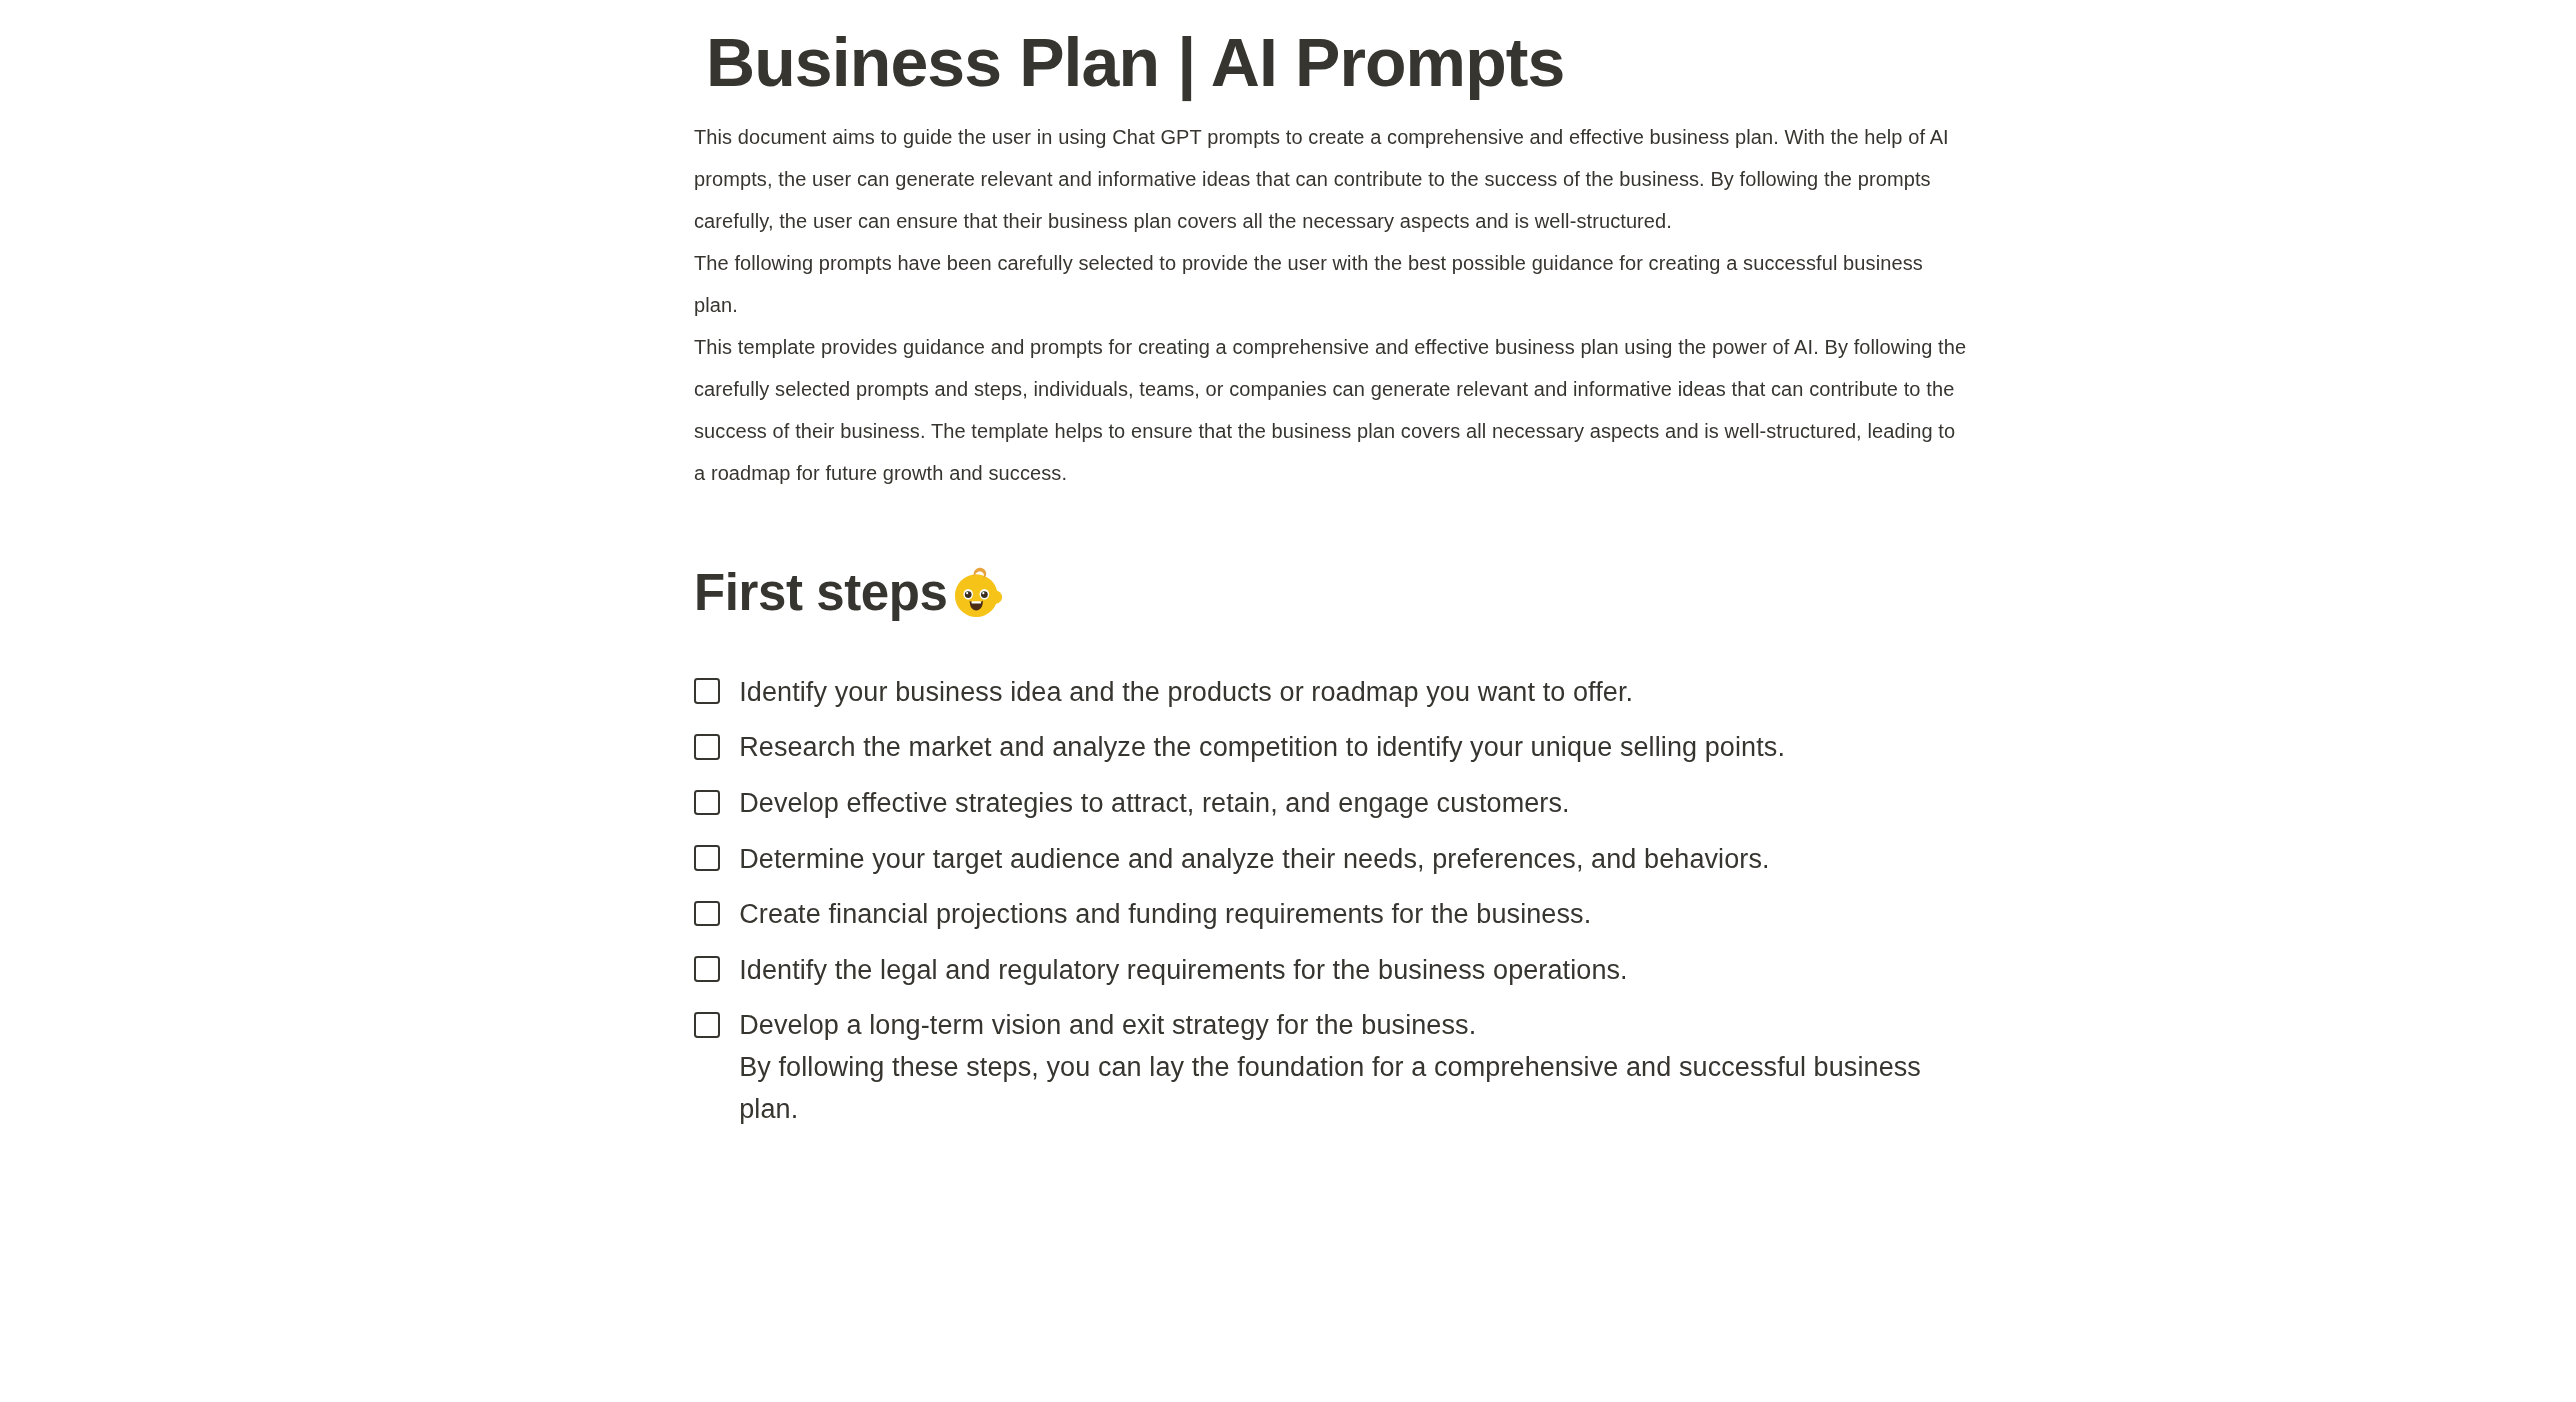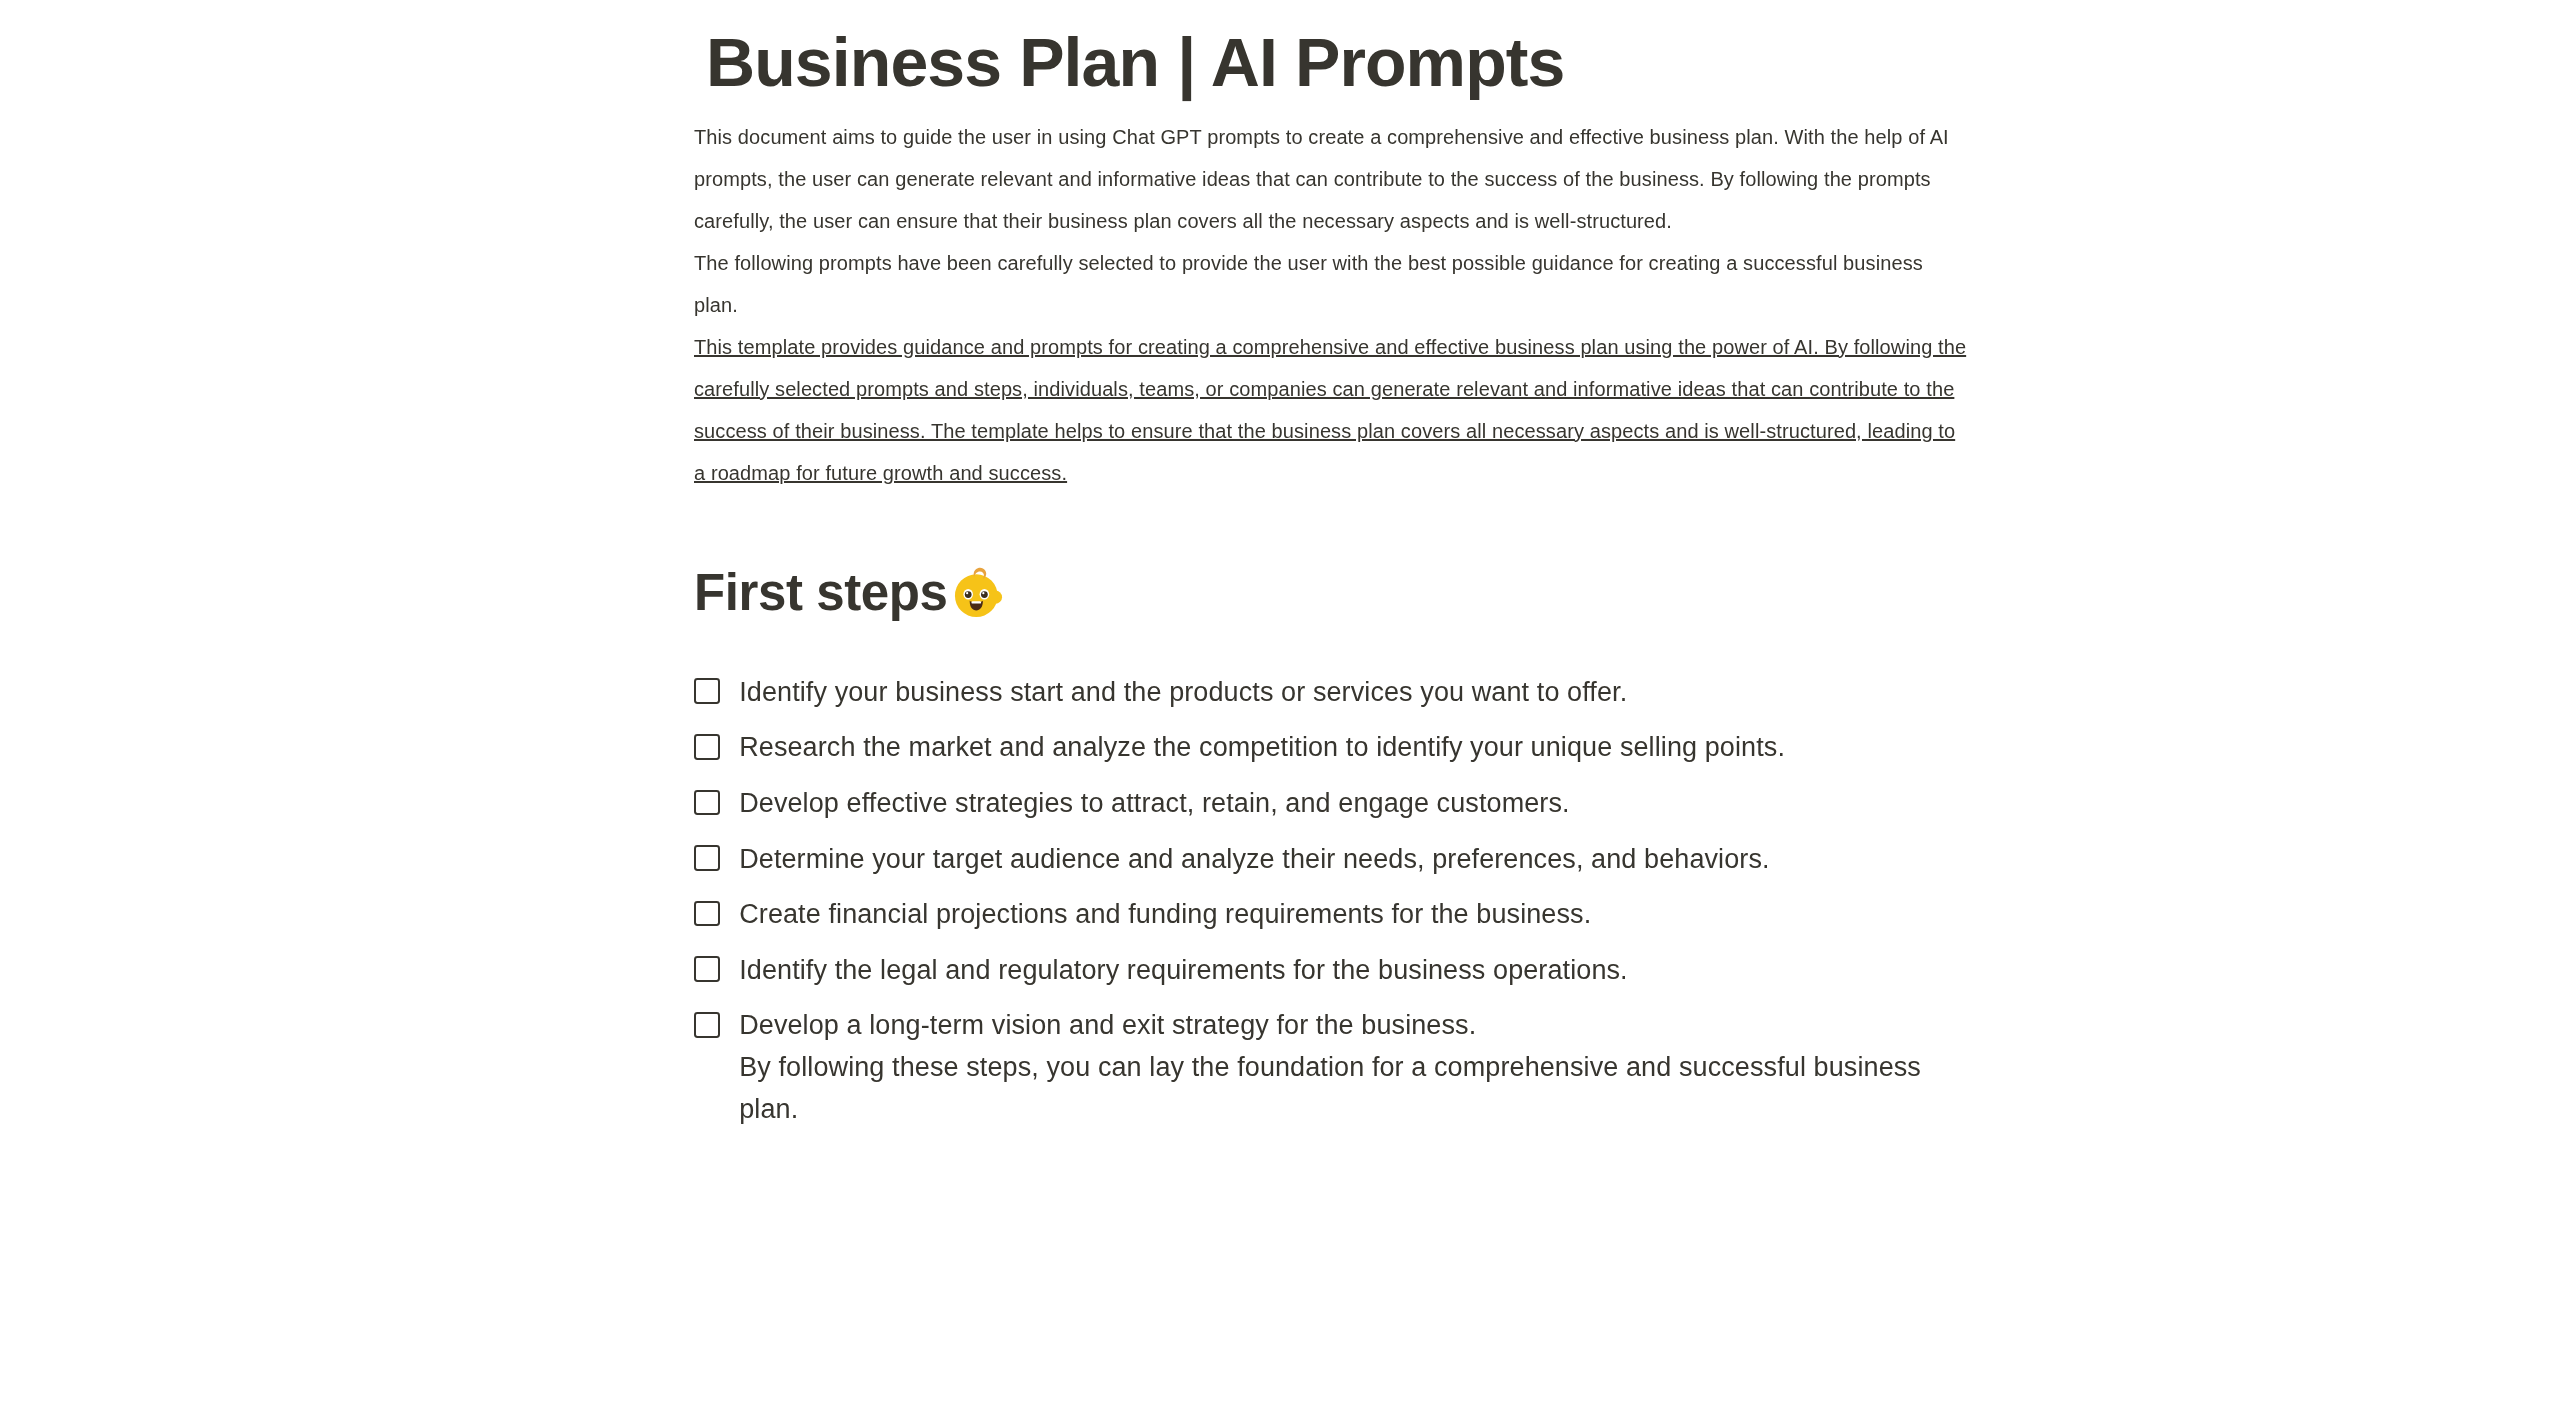--- a/index.html
+++ b/index.html
@@ -31,21 +31,21 @@
     letter-spacing: -0.9px;
   }
   p.body-text {
     margin: 0;
     font-size: 20px;
     line-height: 42px;
     letter-spacing: 0.1px;
   }
   .p1 { margin-top: 74px; }
   .p2 { margin-top: 11px; }
-  .p3 { margin-top: 12px; text-decoration: underline; }
+  .p3 { margin-top: 12px; }
   .section-heading {
     margin: 68px 0 0 0;
     font-size: 51px;
     line-height: 61px;
     font-weight: 700;
     letter-spacing: -0.4px;
     display: flex;
     align-items: center;
     gap: 4px;
   }
@@ -121,21 +121,21 @@
         <rect x="26.5" y="46.5" width="13" height="3.2" rx="1.6" fill="#ffffff"></rect>
       </svg>
     </span>
   </h2>
 
 
   <div class="checklist">
 
     <div class="todo-item">
       <span class="todo-checkbox" role="checkbox" aria-checked="false"></span>
-      <div class="todo-text">Identify your business start and the products or services you want to offer.</div>
+      <div class="todo-text">Identify your business idea and the products or roadmap you want to offer.</div>
     </div>
 
     <div class="todo-item">
       <span class="todo-checkbox" role="checkbox" aria-checked="false"></span>
       <div class="todo-text">Research the market and analyze the competition to identify your unique selling points.</div>
     </div>
 
     <div class="todo-item">
       <span class="todo-checkbox" role="checkbox" aria-checked="false"></span>
       <div class="todo-text">Develop effective strategies to attract, retain, and engage customers.</div>

